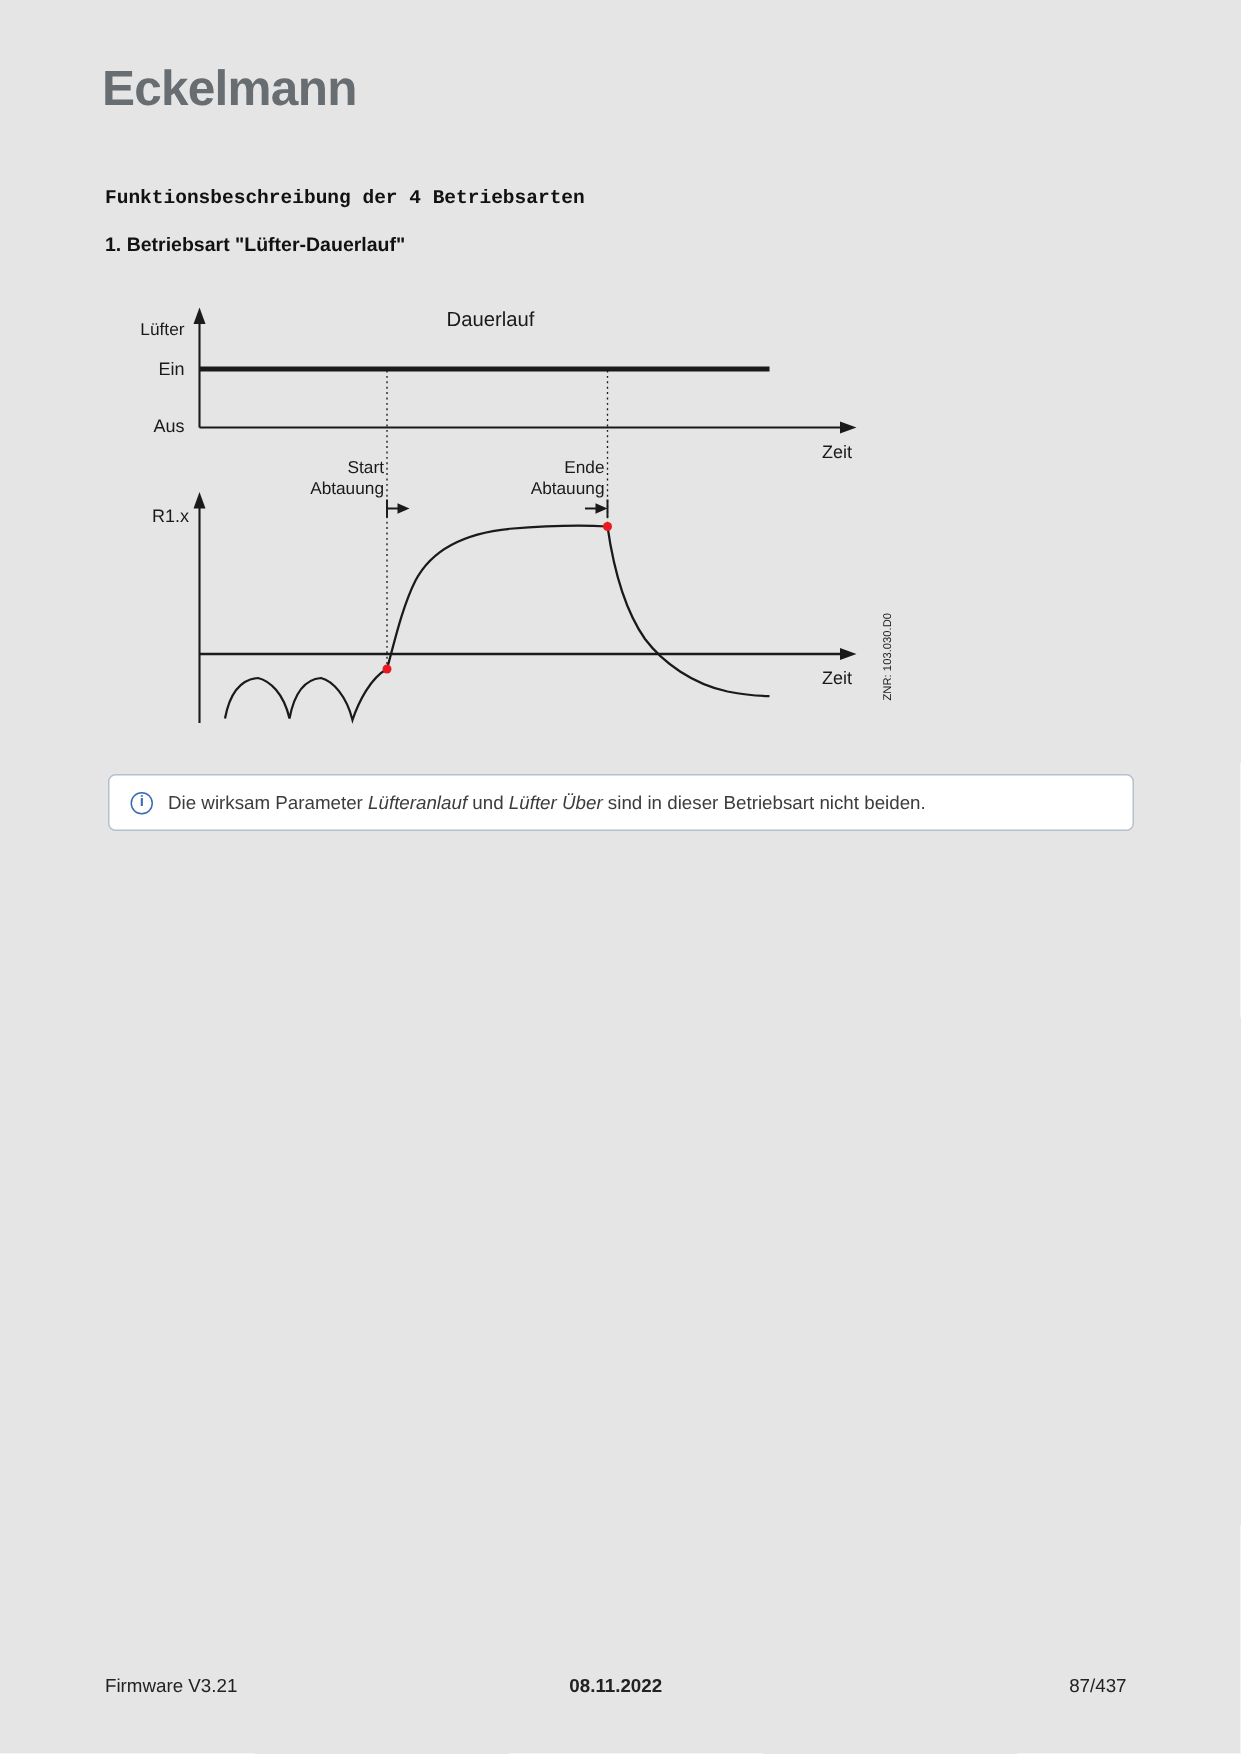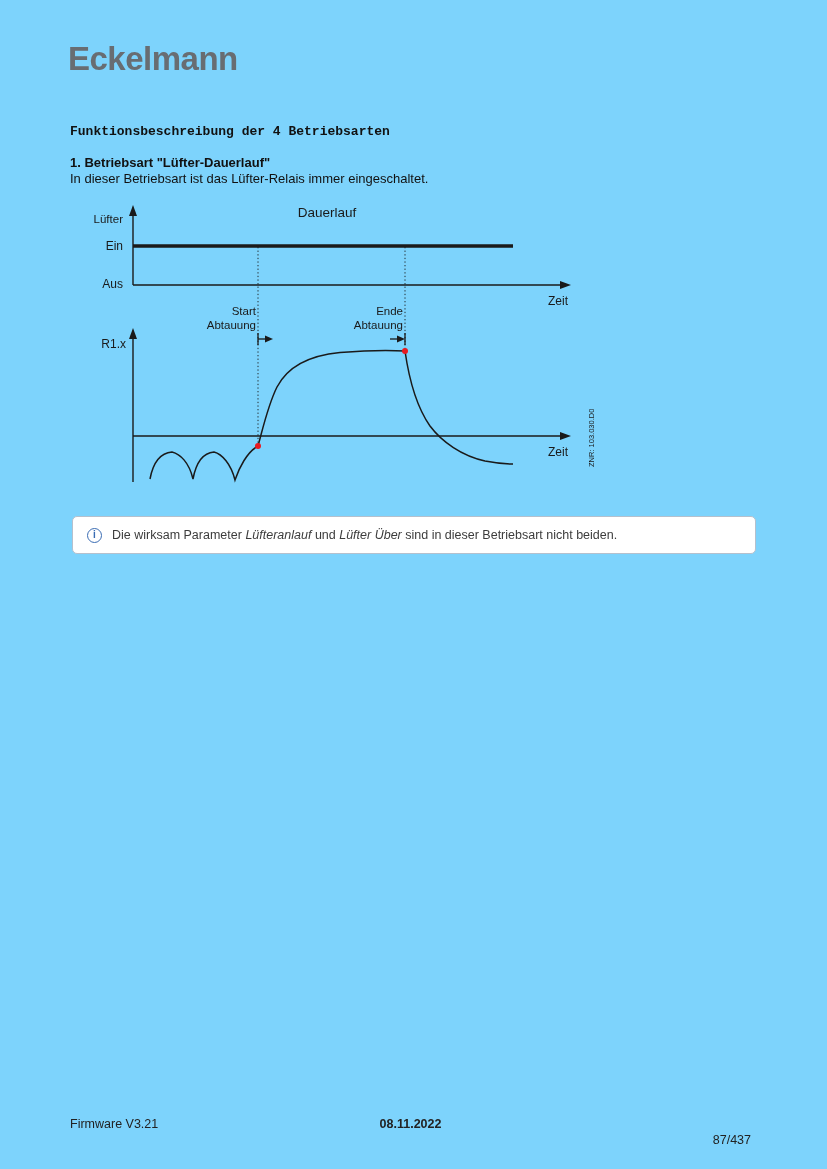--- a/index.html
+++ b/index.html
@@ -1,19 +1,19 @@
 <!DOCTYPE html>
 <html><head>
 <meta charset="utf-8">
 <style>
   html,body { margin:0; padding:0; background:#ffffff; }
   .page {
     position:relative;
     width:827px; height:1169px;
-    background:#7dd3fc;
+    background:#e5e5e5;
     font-family:"Liberation Sans", sans-serif;
     color:#1a1a1a;
     overflow:hidden;
   }
   .logo {
     position:absolute; left:68px; top:40px;
     font-size:33px; font-weight:bold; letter-spacing:-0.5px;
     color:#686d72;
   }
   .section-title {
@@ -35,34 +35,33 @@
     flex:0 0 auto; box-sizing:border-box;
     width:15px; height:15px; border:1.5px solid #3a6cb3; border-radius:50%;
     color:#3a6cb3; font-size:10px; font-weight:bold; line-height:1;
     display:flex; align-items:center; justify-content:center;
   }
   .note-text { font-size:12.5px; color:#3c3c3c; white-space:pre-wrap; }
   .note-text .it { font-style:italic; }
   .footer { position:absolute; left:0; top:1117px; width:821px; height:20px; font-size:12.5px; color:#222; }
   .footer .f-left  { position:absolute; left:70px; top:0; }
   .footer .f-center{ position:absolute; left:0; right:0; top:0; text-align:center;font-weight:bold; }
-  .footer .f-right { position:absolute; right:70px; top:16px; }
+  .footer .f-right { position:absolute; right:70px; top:0; }
 </style>
 </head>
 <body>
 
 <div class="page">
 
   <div class="logo">Eckelmann</div>
 
   <div class="section-title">Funktionsbeschreibung der 4 Betriebsarten</div>
 
   <div class="subsection">
     <div class="t">1. Betriebsart "Lüfter-Dauerlauf"</div>
-    <div>In dieser Betriebsart ist das Lüfter-Relais immer eingeschaltet.</div>
   </div>
 
   <div class="diagram-wrap">
     <svg width="545" height="292" viewBox="0 0 545 292">
 
       <text x="257" y="19" font-size="13.5" text-anchor="middle">Dauerlauf</text>
 
       <line x1="63" y1="15" x2="63" y2="87" stroke="#1a1a1a" stroke-width="1.4"></line>
       <polygon points="63,7 59,18 67,18" fill="#1a1a1a"></polygon>
       <text x="53" y="25" font-size="11.5" text-anchor="end">Lüfter</text>

